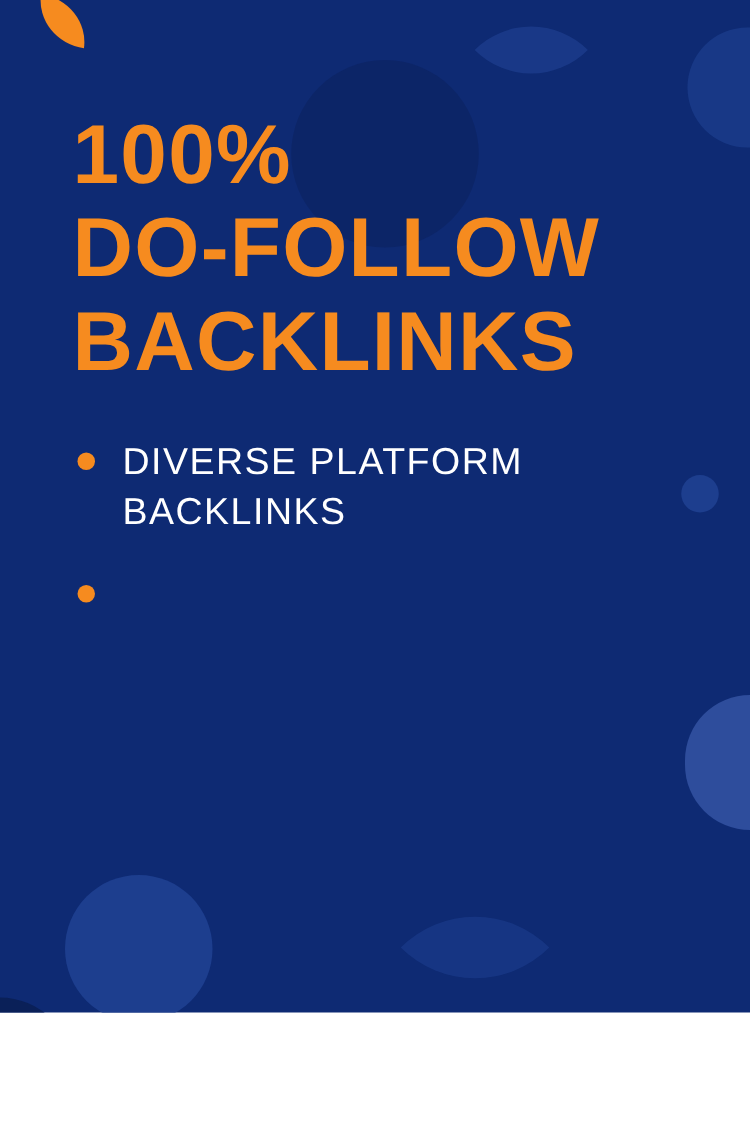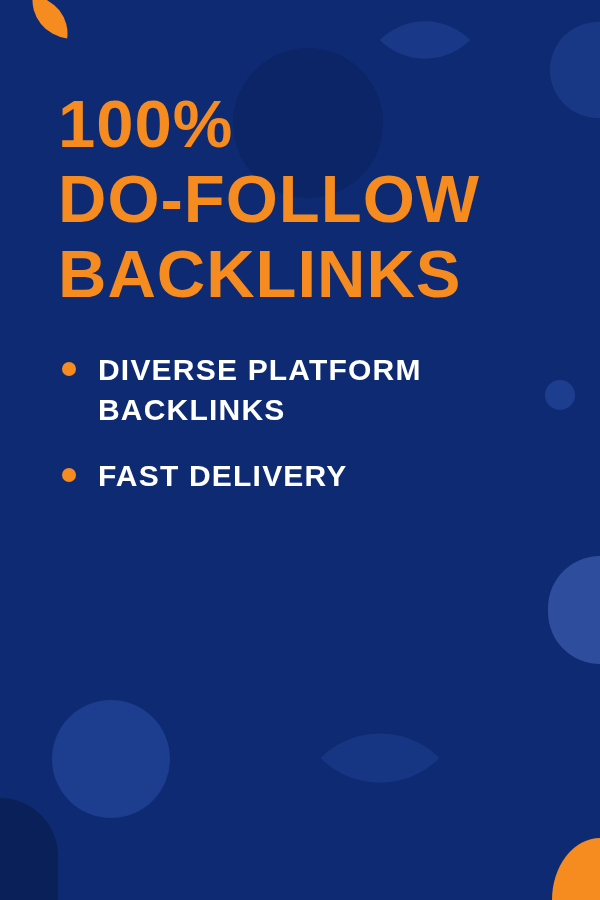--- a/index.html
+++ b/index.html
@@ -5,21 +5,21 @@
   html, body {
     margin: 0;
     padding: 0;
     width: 600px;
     height: 900px;
     font-family: "Liberation Sans", sans-serif;
   }
   .poster {
     position: relative;
     width: 600px;
-    height: 900px;
+    height: 810px;
     background: var(--background, #0e2a73);
     overflow: hidden;
   }
   .decor { position: absolute; }
 
   .leaf-tl     { left: 30px;  top: -2px;  width: 40px;  height: 38px;
                  background: var(--accent, #f68b1f);
                  border-radius: 0 100% 0 100%; transform: rotate(8deg); }
   .leaf-tr     { left: 393px; top: 8px;   width: 64px;  height: 64px;
                  background: var(--shape-light, #1d3e8e);
@@ -75,21 +75,21 @@
   .bullet-dot {
     flex: none;
     width: 14px;
     height: 14px;
     margin-top: 12px;
     border-radius: 50%;
     background: var(--accent, #f68b1f);
   }
   .bullet-text {
     font-size: 30px;
-    font-weight: 700;
+    font-weight: 400;
     letter-spacing: 1.2px;
     line-height: 1.32;
     color: var(--text, #ffffff);
     white-space: pre-line;
   }
 </style>
 </head>
 <body>
 
 <div class="poster">
@@ -110,17 +110,16 @@
 BACKLINKS</h1>
 
   <ul class="bullets">
     <li>
       <span class="bullet-dot"></span>
       <span class="bullet-text">DIVERSE PLATFORM
 BACKLINKS</span>
     </li>
     <li>
       <span class="bullet-dot"></span>
-      <span class="bullet-text">FAST DELIVERY</span>
     </li>
   </ul>
 
 </div>
 
 </body></html>

